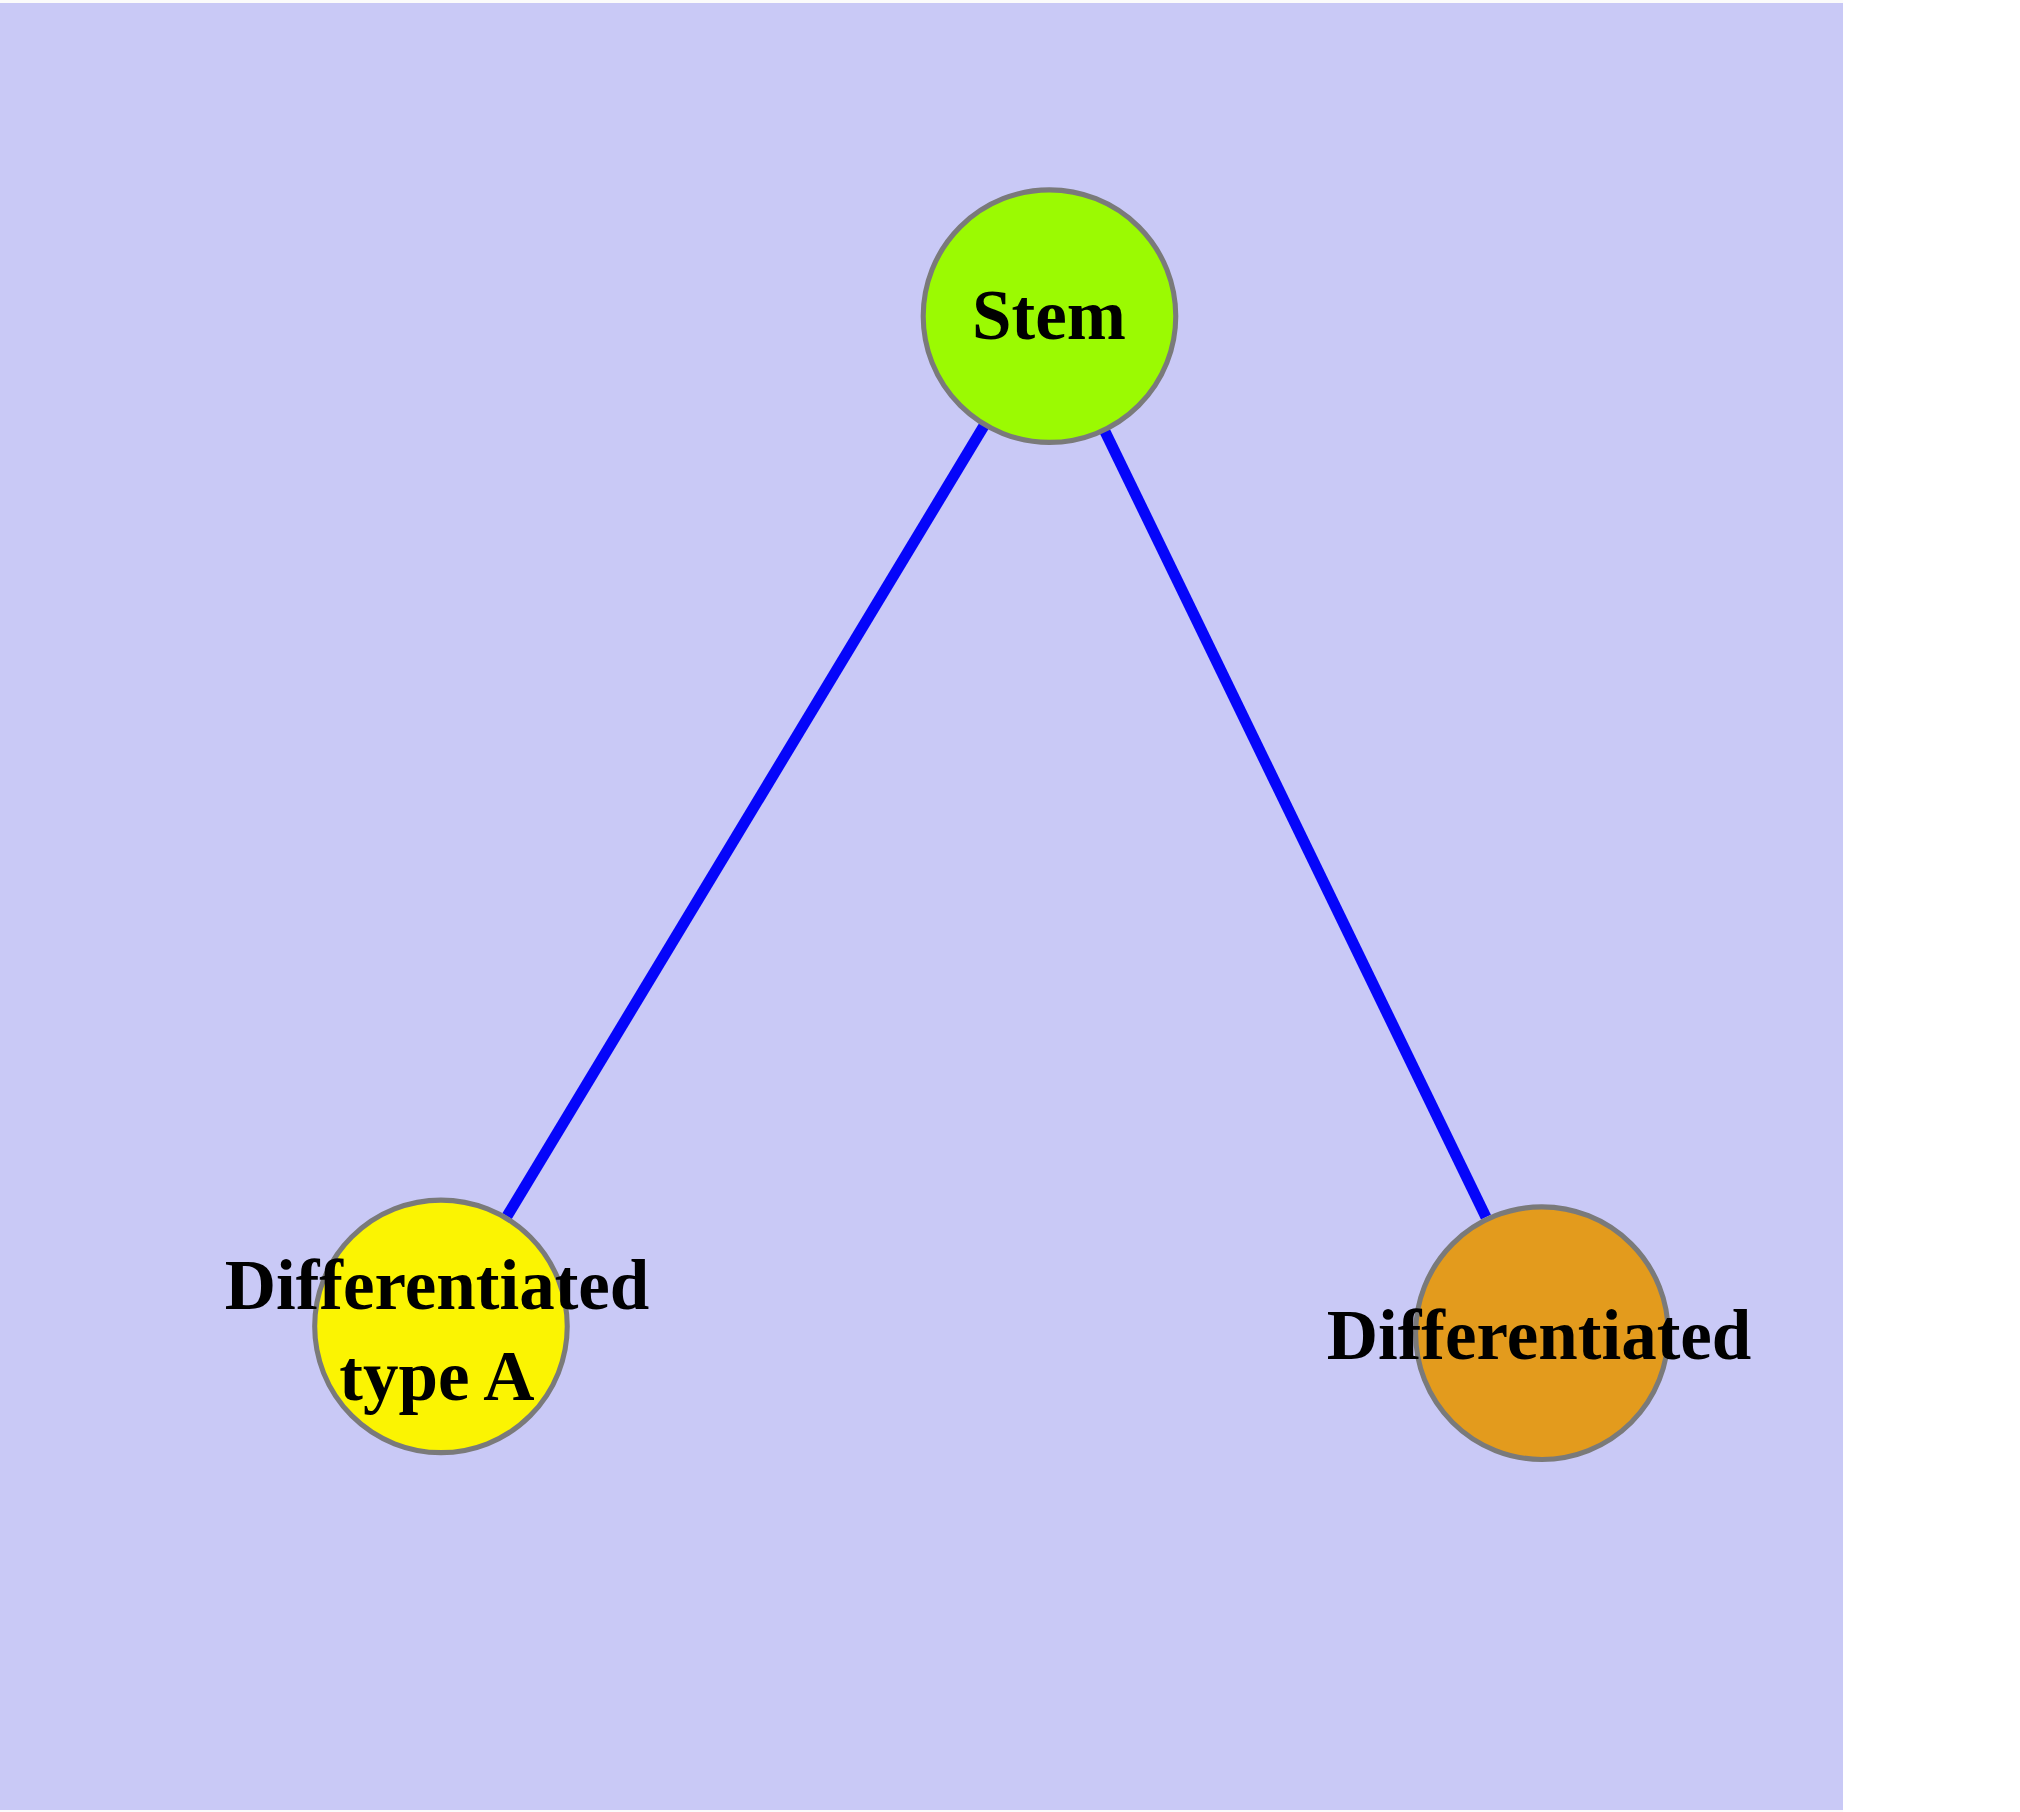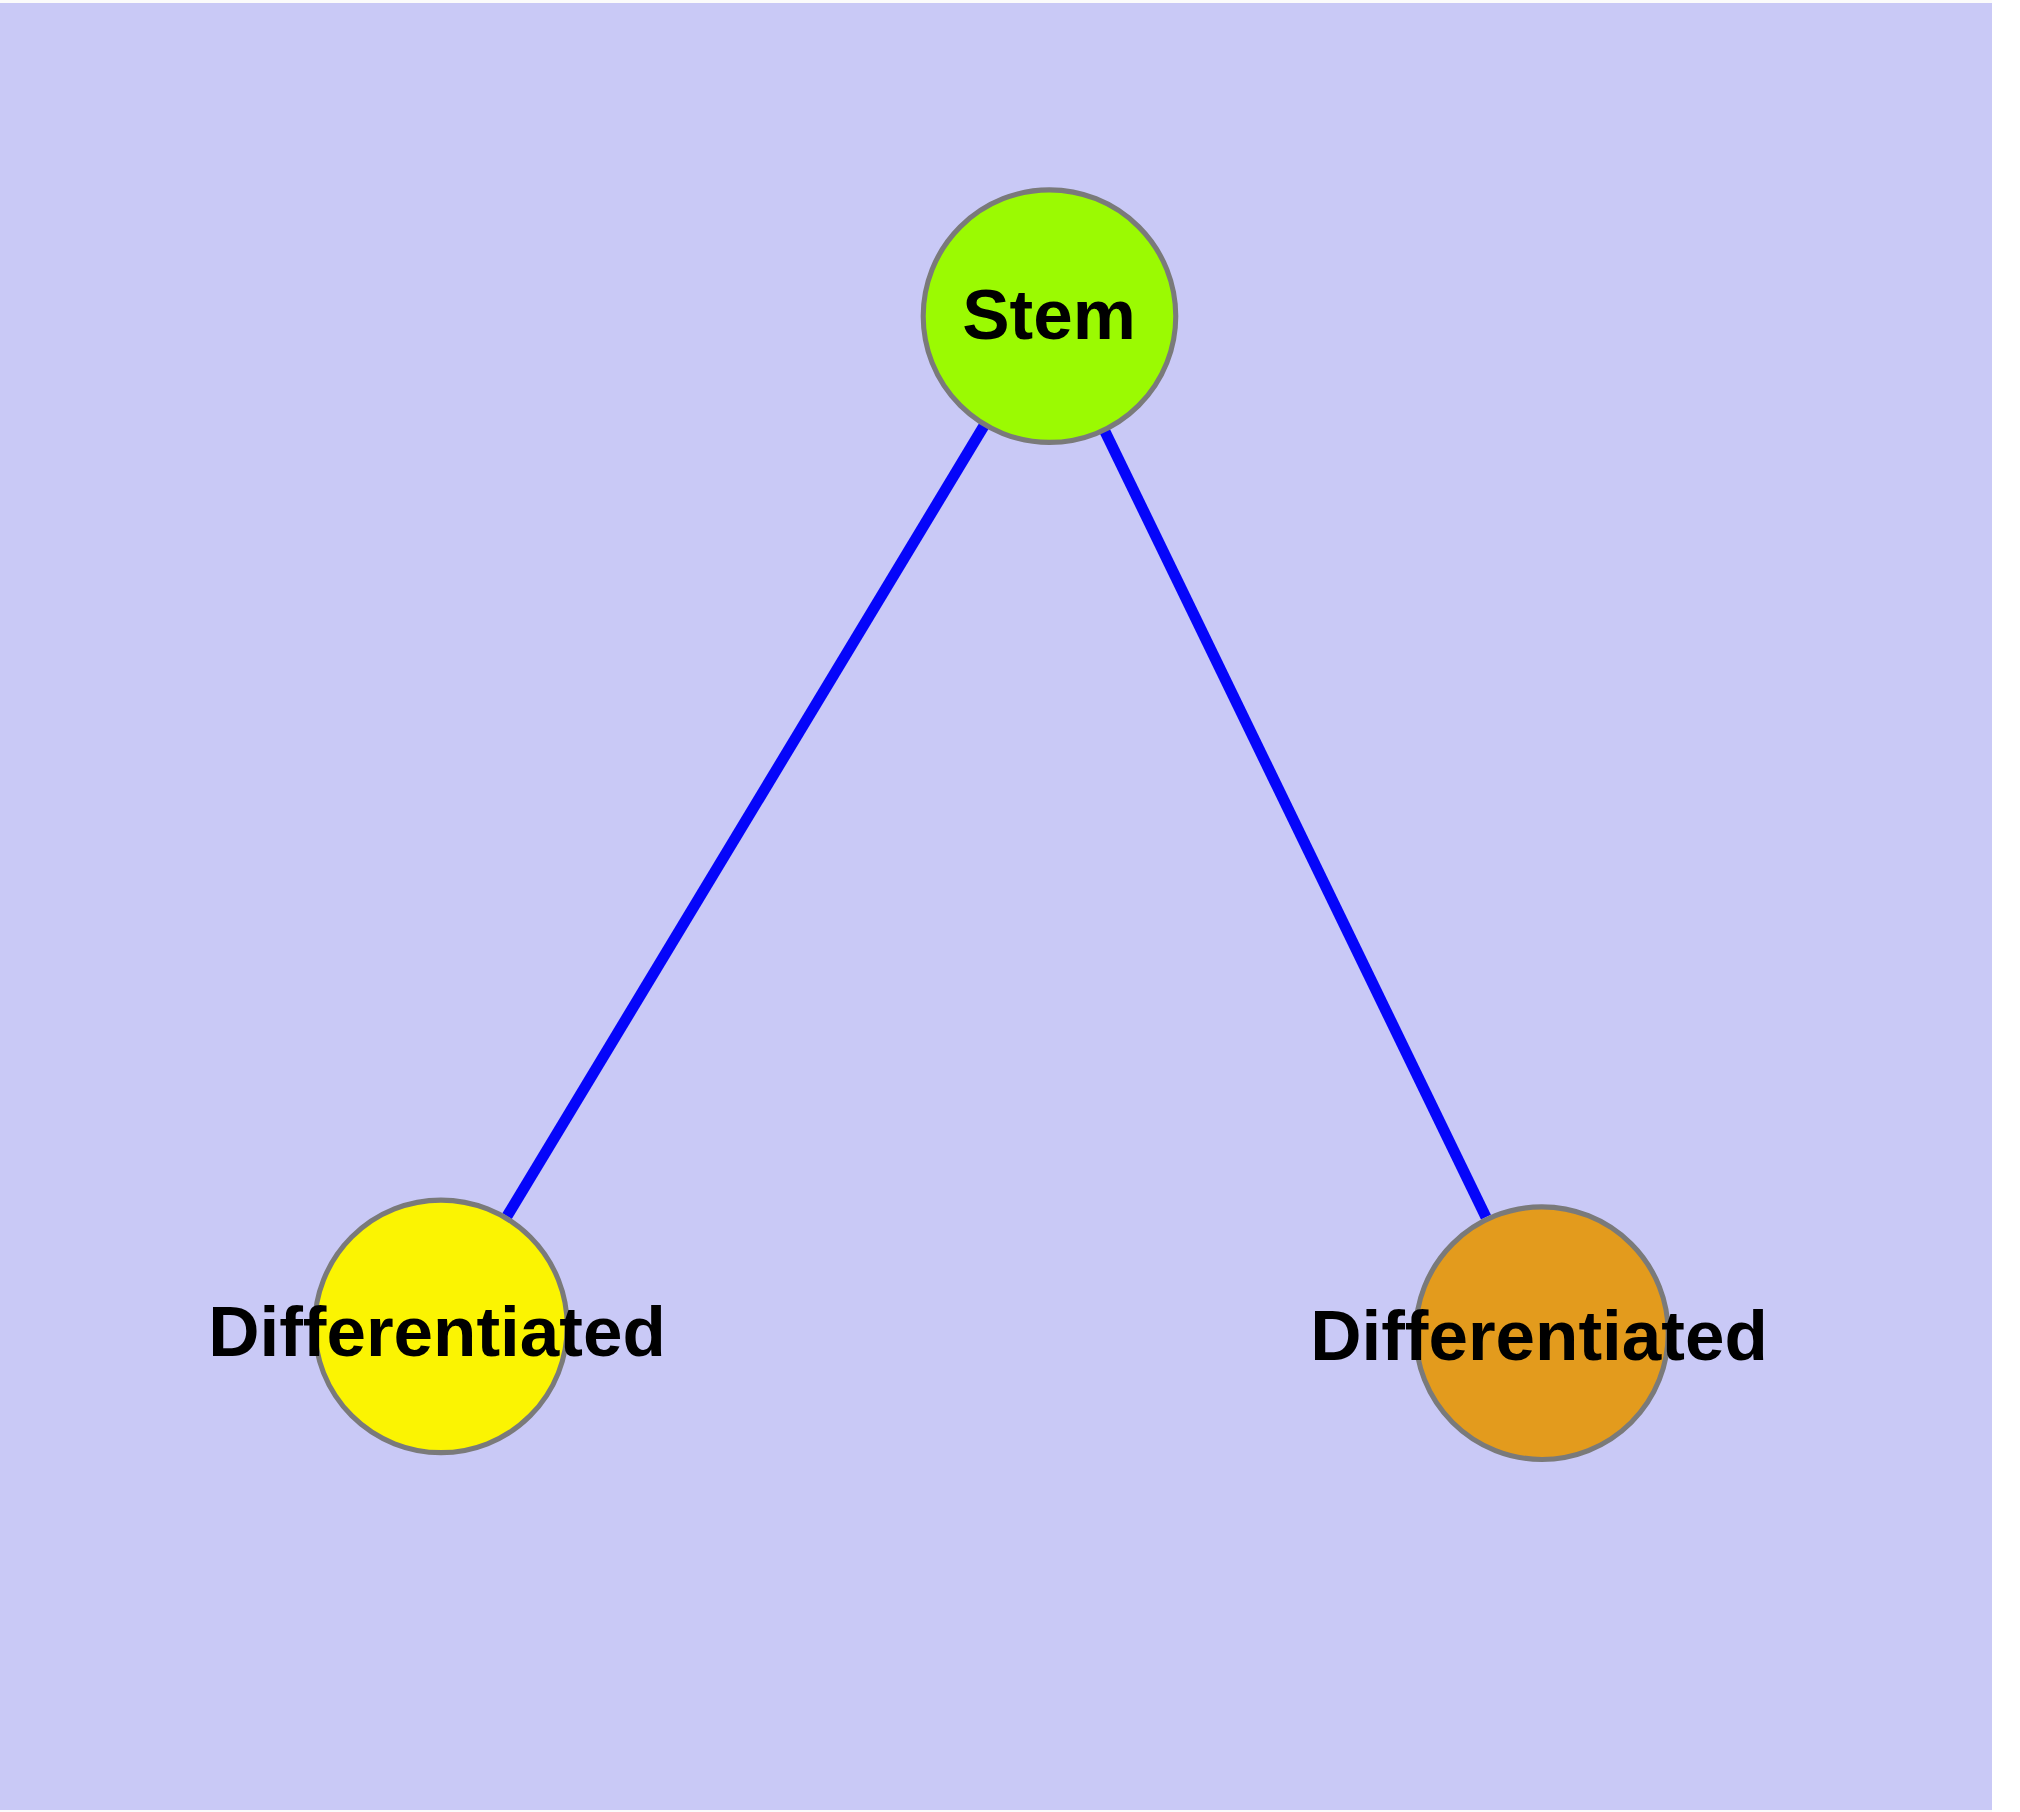--- a/index.html
+++ b/index.html
@@ -1,24 +1,24 @@
 <!DOCTYPE html>
 <html style="font-size:13.6px"><head>
 <meta charset="utf-8">
 <style>
   html, body {
     margin: 0;
     padding: 0;
   }
   .canvas {
     position: relative;
-    width: 1992px;
+    width: 1843px;
     height: 1812px;
     overflow: hidden;
-    font-family: Liberation Sans, sans-serif;
+    font-family: Liberation Serif, serif;
   }
   .edge-strip-top {
     position: absolute;
     top: 0; left: 0; right: 0;
     height: 3.4px;
     z-index: 3;
   }
   .edge-strip-bottom {
     position: absolute;
     bottom: 0; left: 0; right: 0;
@@ -60,20 +60,21 @@
 
     <circle cx="1238" cy="373" r="149" stroke-width="6" fill="#9BFA02" stroke="#7A7A7A"></circle>
     <circle cx="520" cy="1565" r="149" stroke-width="6" fill="#FBF402" stroke="#7A7A7A"></circle>
     <circle cx="1819" cy="1573" r="149" stroke-width="6" fill="#E39B1D" stroke="#7A7A7A"></circle>
   </svg>
 
   <div class="node-label" style="left: 1049px; top: 315px; color: rgb(0, 0, 0);">Stem</div>
 
   <div class="node-label" style="left: 437px; top: 1331px; color: rgb(0, 0, 0);">
     <div class="label-line">Differentiated</div>
+    <div class="label-line">type A</div>
   </div>
 
   <div class="node-label" style="left: 1539px; top: 1335px; color: rgb(0, 0, 0);">
     <div class="label-line">Differentiated</div>
   </div>
 
   <div class="edge-strip-bottom" style="background-color: rgb(251, 251, 251);"></div>
 </div>
 
 

